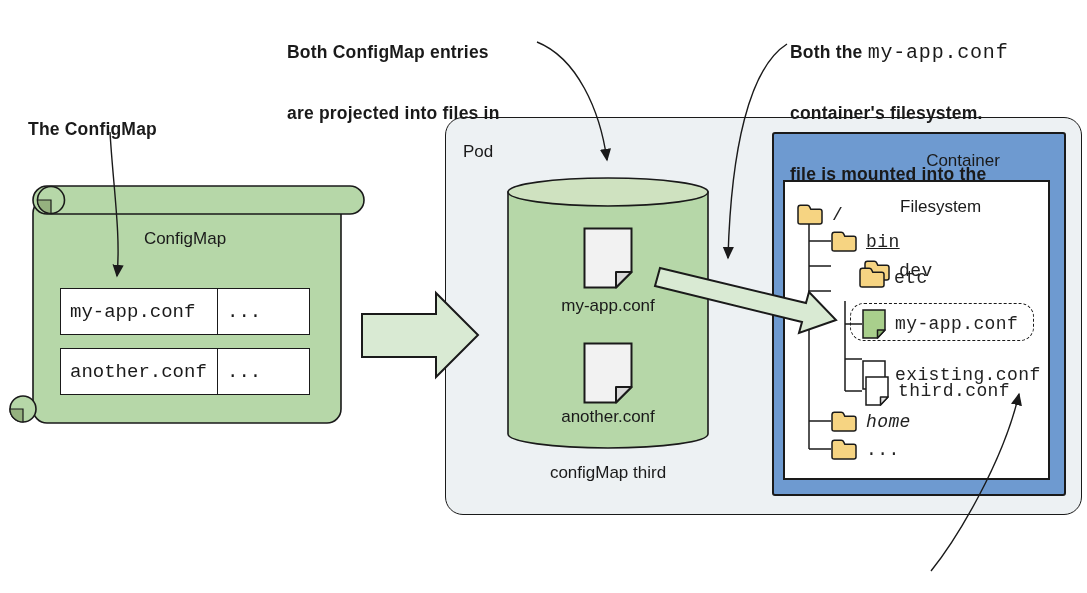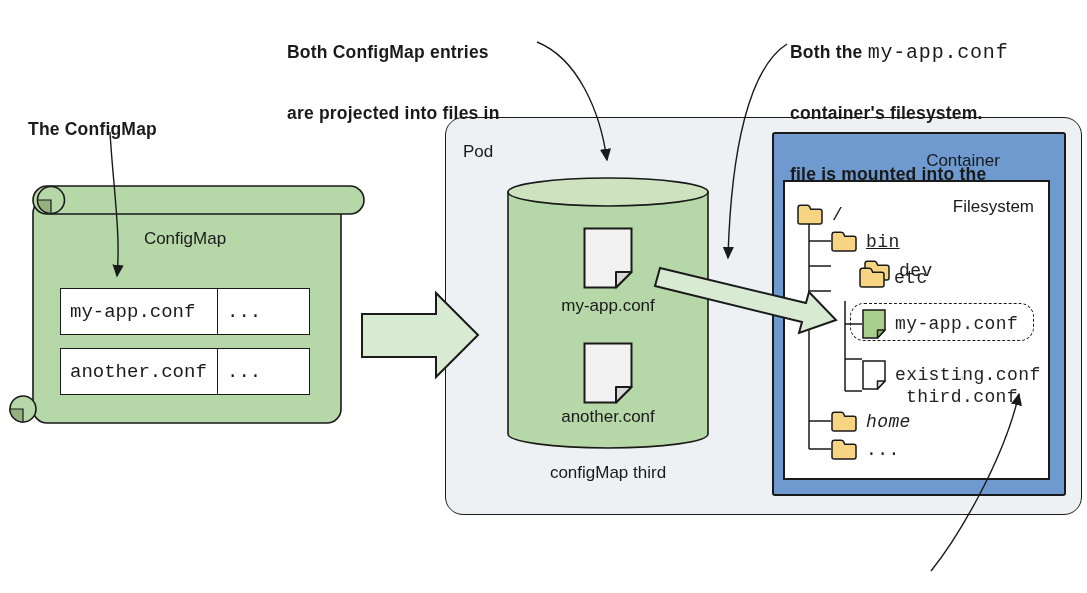--- a/index.html
+++ b/index.html
@@ -17,21 +17,21 @@
   .container-box{left:772px;top:132px;width:294px;height:364px;background:#6e9ad0;
            border:2px solid #1a1a1a;border-radius:3px;}
   .fs-box{left:783px;top:180px;width:267px;height:300px;background:#ffffff;
            border:2px solid #1a1a1a;}
   .dashed-box{left:850px;top:303px;width:184px;height:38px;border:1.6px dashed #1a1a1a;
            border-radius:14px;}
 
   
   .lbl{font-size:17px;line-height:19px;white-space:pre;}
   .lbl.center{text-align:center;}
-  .lbl.right{text-align:right;}
+  .lbl.right{text-align:left;}
 
   
   .ann{white-space:pre;}
   .ann-line{font-weight:700;font-size:17.5px;line-height:25px;letter-spacing:.2px;white-space:pre;}
   .ann-line .mono{font-family:"Liberation Mono",monospace;font-weight:400;font-size:20px;letter-spacing:.8px;}
 
   
   .cm-row{display:flex;position:absolute;left:60px;width:250px;height:47px;}
   .cm-key{width:158px;height:47px;background:#fff;border:1.6px solid #1a1a1a;
           display:flex;align-items:center;padding-left:9px;
@@ -174,21 +174,21 @@
   </div>
 
   <div class="fs-row" style="left:862px;top:360px;height:30px;">
     <svg width="24" height="30" viewBox="0 0 24 30">
       <path d="M1 1 H23 V21 L15.5 29 H1 Z" fill="#ffffff" stroke="#1a1a1a" stroke-width="1.5"></path>
       <path d="M23 21 L15.5 29 V21 Z" fill="#e3e3e3" stroke="#1a1a1a" stroke-width="1.5" stroke-linejoin="round"></path>
     </svg>
     <span class="fs-name">existing.conf</span>
   </div>
 
-  <div class="fs-row" style="left:906px;top:376px;height:30px;flex-direction:column;">
+  <div class="fs-row" style="left:865px;top:376px;height:30px;">
     <svg width="24" height="30" viewBox="0 0 24 30">
       <path d="M1 1 H23 V21 L15.5 29 H1 Z" fill="#ffffff" stroke="#1a1a1a" stroke-width="1.5"></path>
       <path d="M23 21 L15.5 29 V21 Z" fill="#e3e3e3" stroke="#1a1a1a" stroke-width="1.5" stroke-linejoin="round"></path>
     </svg>
     <span class="fs-name">third.conf</span>
   </div>
 
   <div class="fs-row" style="left:831px;top:411px;height:21px;font-style:italic;">
     <svg width="26" height="21" viewBox="0 0 26 21">
       <path d="M1 18 V3.8 Q1 1.2 3.4 1.2 H10.2 Q12 1.2 12.7 2.9 L13.8 5.3 H22.8 Q25 5.3 25 7.5 V18 Q25 20 22.8 20 H3.2 Q1 20 1 18 Z" fill="#f6d482" stroke="#1a1a1a" stroke-width="1.5"></path>

